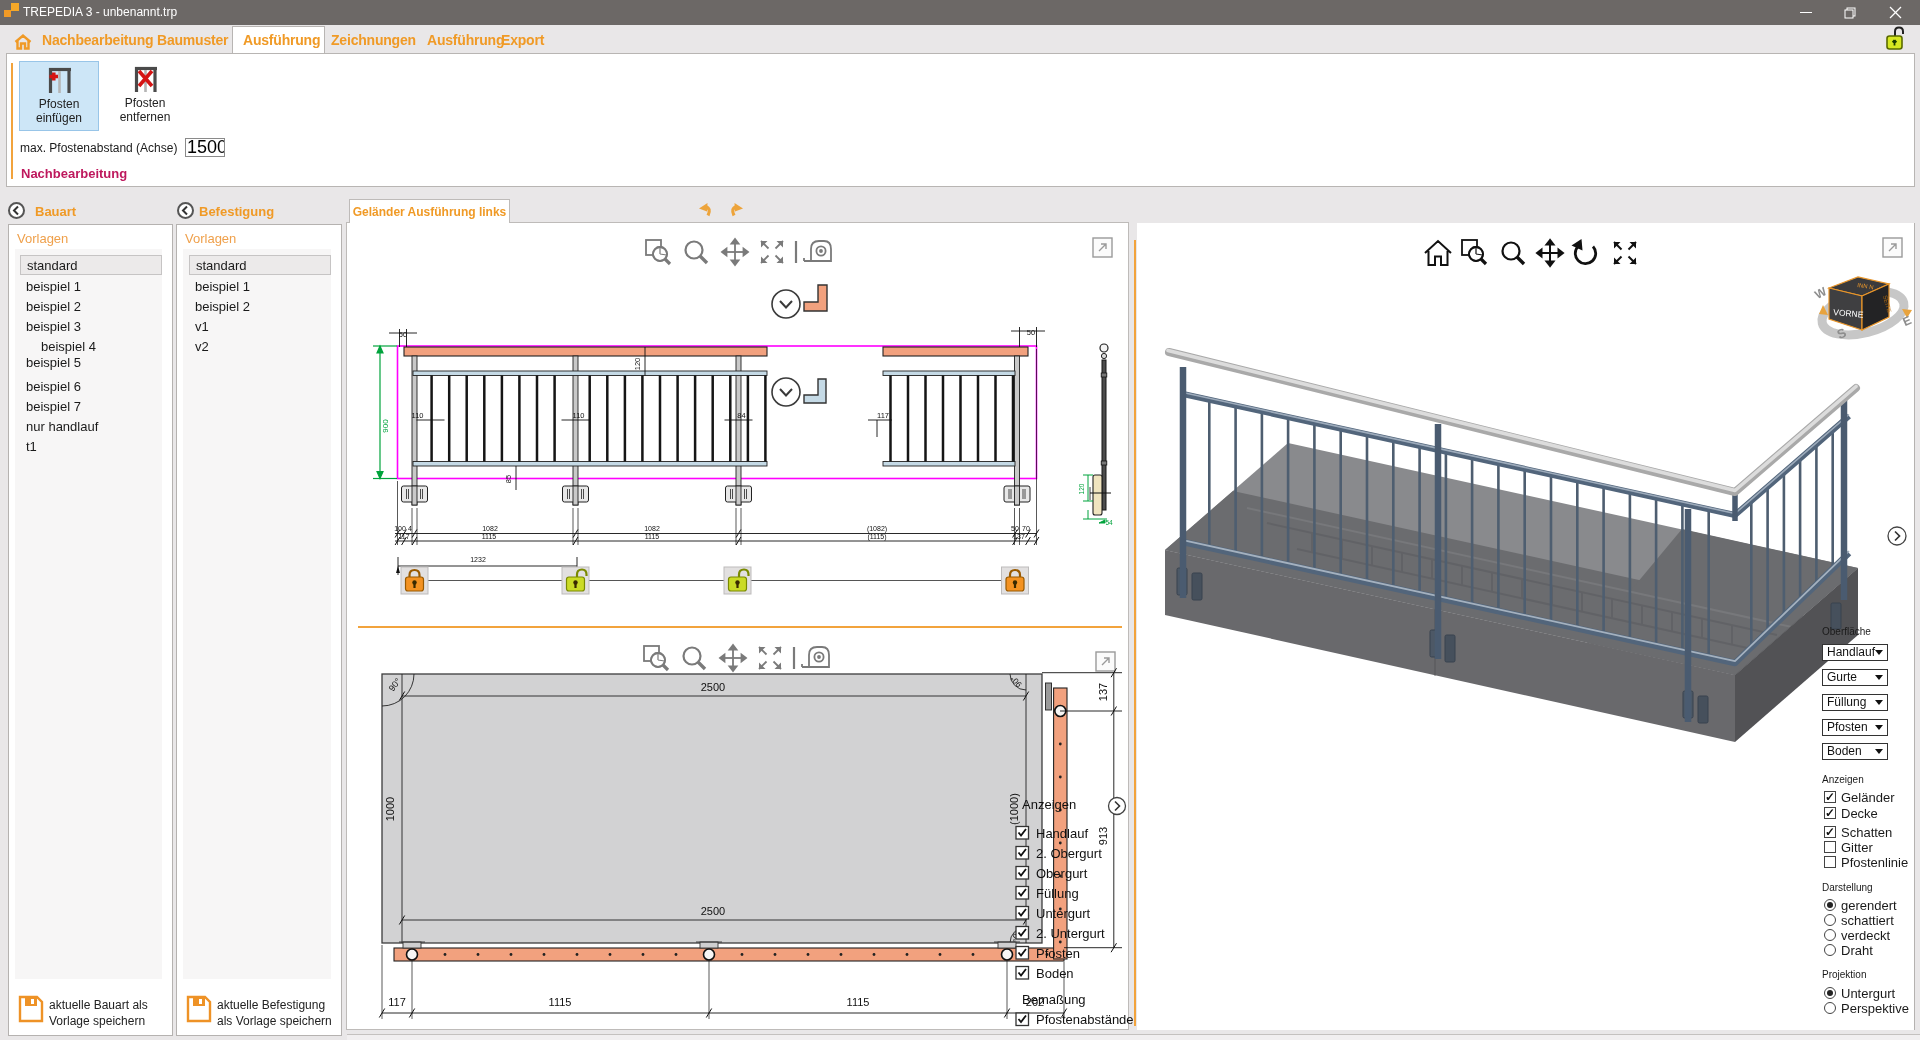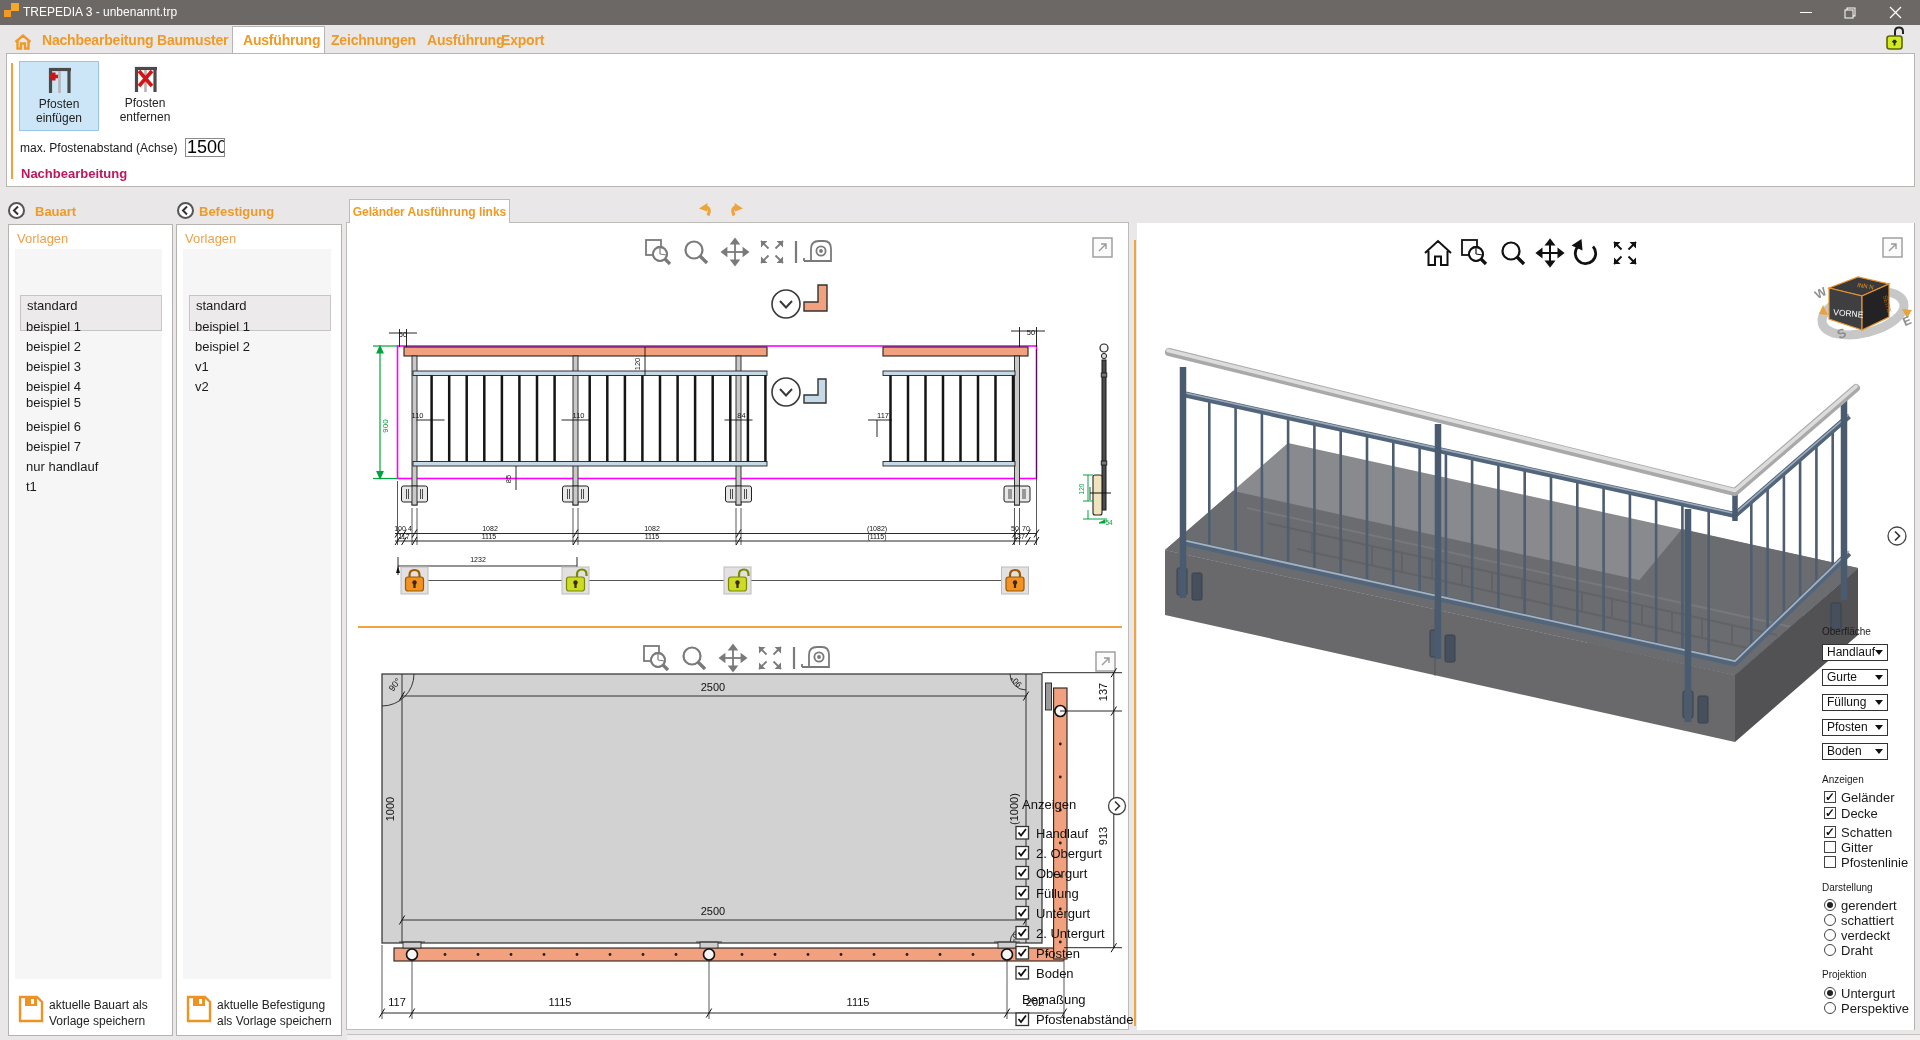--- a/index.html
+++ b/index.html
@@ -20,21 +20,21 @@
   #pfinput { position:absolute; left:178px; top:84px; width:40px; height:19px; border:1px solid #8a8a8a;
     font-size:18px; padding-left:1px; background:#fff; }
   #nachb { position:absolute; left:14px; top:112px; font-size:13px; font-weight:bold; color:#be185d; }
   .panelhead { position:absolute; font-size:13px; font-weight:bold; color:#f09a26; }
   .circbtn { position:absolute; width:17px; height:17px; border:2px solid #555; border-radius:50%;
     background:#fff; }
   .circbtn svg { position:absolute; left:0; top:0; }
   .sidepanel { position:absolute; background:#fff; border:1px solid #b5b2b0; }
   .vorlagen { position:absolute; left:8px; top:6px; font-size:13px; color:#efa04b; }
   .listbox { position:absolute; background:#f7f6f6; }
-  .li { position:absolute; left:5px; font-size:13px; color:#1a1a1a; padding-left:6px; height:36px; line-height:20px;margin-top:40px; }
+  .li { position:absolute; left:5px; font-size:13px; color:#1a1a1a; padding-left:6px; height:20px; line-height:20px; }
   .li.sel { background:#eceaea; border:1px solid #c6c4c4; }
   .savebtn { position:absolute; font-size:12px; color:#222; line-height:16px; }
   #centerpanel { left:346px; top:222px; width:783px; height:808px; background:#fff; border:1px solid #bebbb9; }
   #centertab { left:349px; top:199px; width:161px; height:24px; background:#fff; border:1px solid #bebbb9;
     border-bottom:none; font-size:12px; font-weight:bold; color:#f09a26; line-height:24px; text-align:center; white-space:nowrap; }
   #orangevline { left:1134px; top:240px; width:2px; height:786px; background:#f2a33c; }
   #orangesep { left:358px; top:626px; width:764px; height:2px; background:#f2a33c; position:absolute; }
   #threedpanel { left:1137px; top:223px; width:778px; height:807px; background:#fff; }
   #rightedge { left:1914px; top:223px; width:1px; height:807px; background:#b5b2b0; }
   #statusline { left:347px; top:1034px; width:1573px; height:1px; background:#c4c1bf; }
@@ -119,21 +119,21 @@
     </svg>
 </div>
 <div class="panelhead" style="left:35px;top:204px">Bauart</div>
 <div class="sidepanel" style="left:8px;top:224px;width:165px;height:812px">
   <div class="vorlagen">Vorlagen</div>
   <div class="listbox" style="left:6px;top:24px;width:147px;height:730px"></div>
   <div class="li sel" style="left:11px;top:30px;width:142px">standard</div>
   <div class="li" style="left:11px;top:52px;width:142px">beispiel 1</div>
   <div class="li" style="left:11px;top:72px;width:142px">beispiel 2</div>
   <div class="li" style="left:11px;top:92px;width:142px">beispiel 3</div>
-  <div class="li" style="left:11px;top:112px;width:142px">beispiel 4</div>
+  <div class="li" style="left:26px;top:112px;width:142px">beispiel 4</div>
   <div class="li" style="left:11px;top:128px;width:142px">beispiel 5</div>
   <div class="li" style="left:11px;top:152px;width:142px">beispiel 6</div>
   <div class="li" style="left:11px;top:172px;width:142px">beispiel 7</div>
   <div class="li" style="left:11px;top:192px;width:142px">nur handlauf</div>
   <div class="li" style="left:11px;top:212px;width:142px">t1</div>
   <svg class="abs" style="left:9px;top:770px" width="26" height="28" viewBox="0 0 26 28">
     <path d="M2 2 L19 2 L24 7 L24 26 L2 26 Z" fill="none" stroke="#ee9226" stroke-width="2.4"></path>
     <rect x="7" y="3" width="12" height="8" fill="#ee9226"></rect>
     <rect x="13" y="4" width="3" height="5" fill="#fff"></rect>
   </svg>

